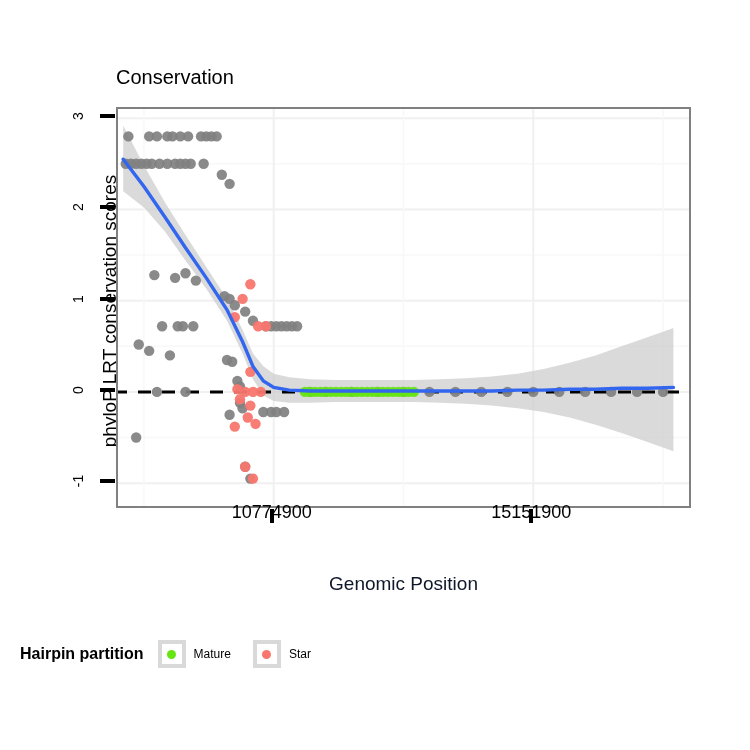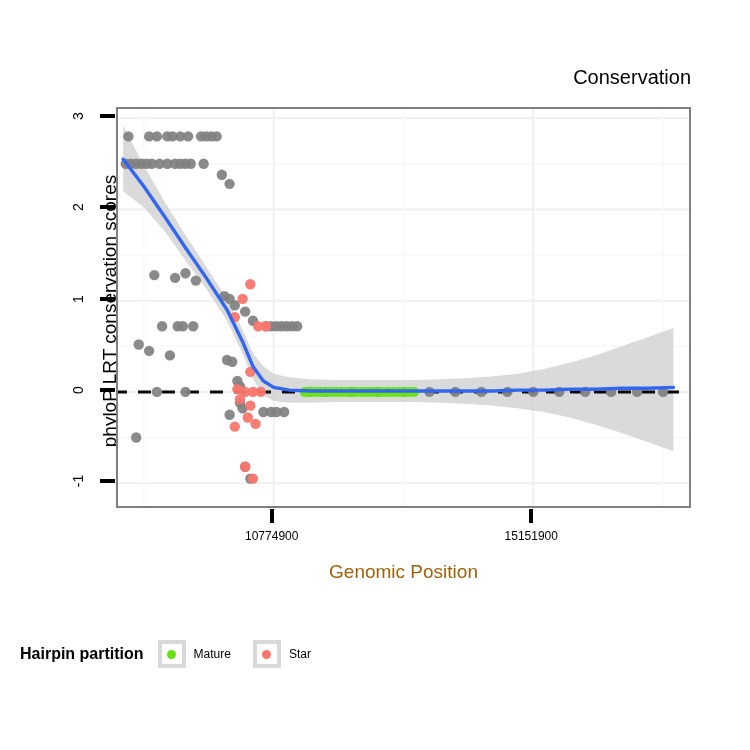--- a/index.html
+++ b/index.html
@@ -18,44 +18,44 @@
     position: absolute;
     left: 0; top: 0;
     width: 750px;
     height: 750px;
   }
   .plot-title {
     position: absolute;
     left: 116px;
     top: 66px;
     width: 575px;
-    text-align: right;
+    text-align: left;
     font-size: 20px;
     color: #000000;
     letter-spacing: 0px;
   }
   .y-axis-title {
     position: absolute;
     left: -95px;
     top: 300px;
     width: 410px;
     text-align: center;
     font-size: 19px;
     color: #000000;
     transform: rotate(-90deg);
     transform-origin: center center;
   }
   .x-axis-title {
     position: absolute;
     left: 116px;
-    top: 561px;
+    top: 573px;
     width: 575px;
     text-align: center;
     font-size: 19px;
-    color: #a16207;
+    color: #0f172a;
   }
   .ytick-wrap {
     position: absolute;
     left: 60px;
     width: 36px;
     height: 16px;
   }
   .ytick-wrap span {
     position: absolute;
     left: 0; top: 0;
@@ -76,25 +76,25 @@
   }
   .tick-mark-x {
     position: absolute;
     top: 509px;
     width: 4px;
     height: 14px;
     background: #000000;
   }
   .xtick-label {
     position: absolute;
-    top: 529px;
+    top: 502px;
     width: 120px;
     margin-left: -60px;
     text-align: center;
-    font-size: 12px;
+    font-size: 18px;
     color: #000000;
   }
   .panel {
     position: absolute;
     left: 116px;
     top: 107px;
     width: 575px;
     height: 401px;
     background: #ffffff;
     border: 2px solid #808080;

